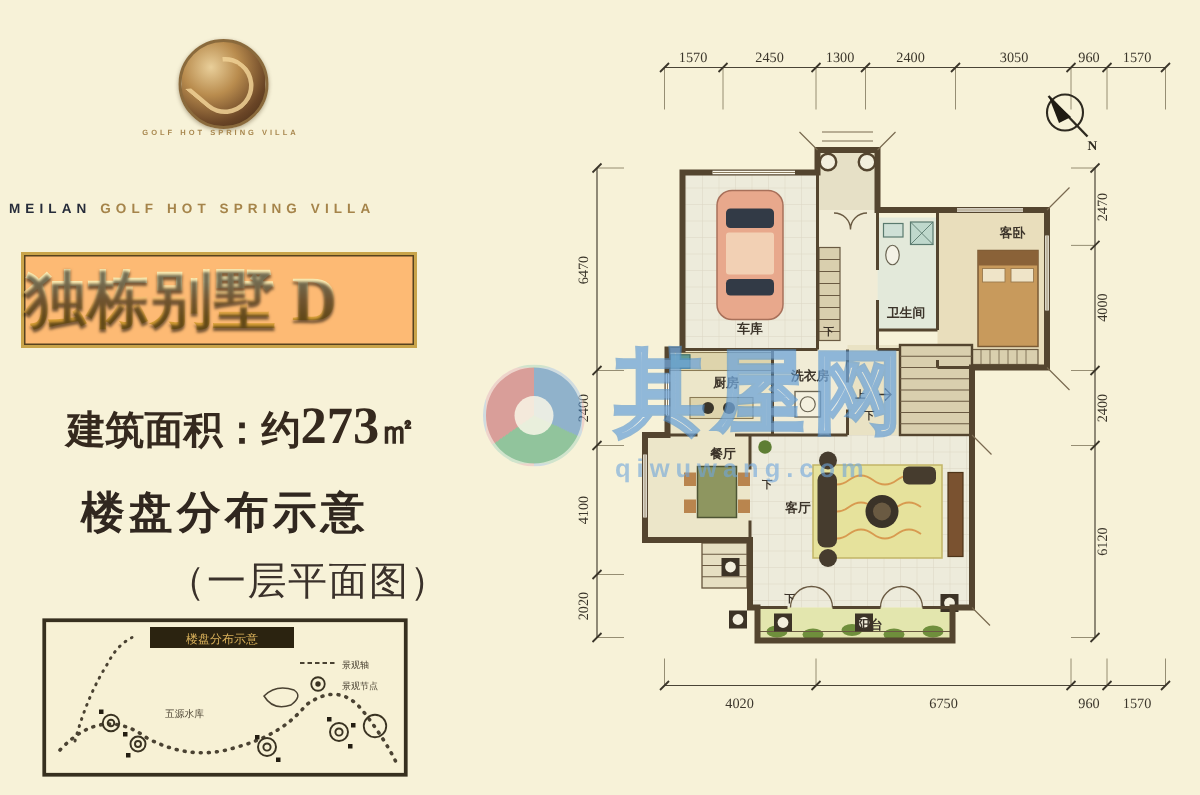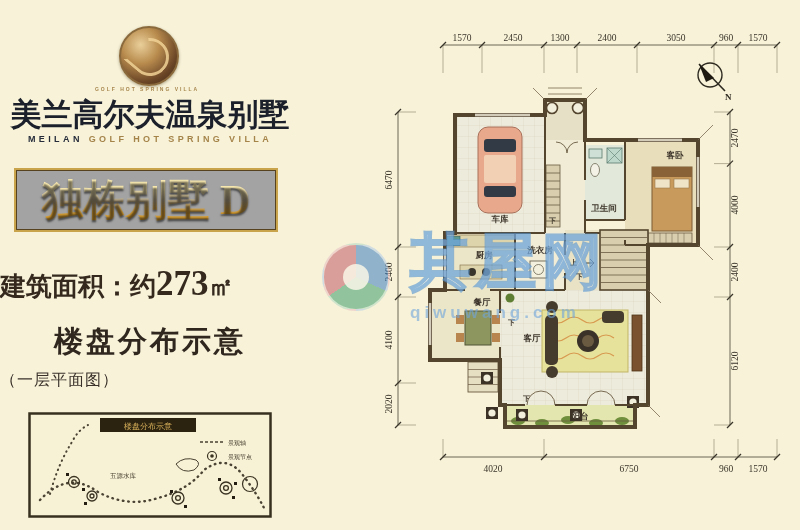--- a/index.html
+++ b/index.html
@@ -8,34 +8,34 @@
   
   .logo{position:absolute;left:119px;top:26px;width:56px;height:56px;border-radius:50%;
         background:radial-gradient(circle at 35% 30%, #e9cf9a 0%, #b98c4e 35%, #6a4526 70%, #3c2512 100%);
         border:2px solid #8a6a3c;box-shadow:0 1px 3px rgba(60,40,10,.4);}
   .logo-swirl{position:absolute;left:10px;top:10px;width:32px;height:32px;border:3px solid rgba(240,210,150,.85);
         border-radius:50% 50% 50% 0;transform:rotate(40deg);border-left-color:transparent;}
   .logo-caption{position:absolute;left:40px;top:86px;width:214px;text-align:center;font-size:5px;
         letter-spacing:2px;color:#a8874e;font-weight:bold;}
   .brand-title{position:absolute;left:6px;top:94px;width:288px;text-align:center;font-size:31px;
         font-weight:900;color:#1b202b;letter-spacing:0px;white-space:nowrap;}
-  .brand-sub{position:absolute;left:6px;top:134px;width:288px;text-align:center;font-size:9px;
+  .brand-sub{position:absolute;left:6px;top:134px;width:288px;text-align:left;font-size:9px;
         font-weight:bold;letter-spacing:3.4px;white-space:nowrap;}
   .brand-sub .p1{color:#262c3a;} .brand-sub .p2{color:#a5844a;}
-  .badge{position:absolute;left:14px;top:168px;width:260px;height:60px;background:#a3a3a3;
-        border:2px solid #c9a44a;box-shadow:inset 0 0 0 1px #57421f;display:flex;align-items:center;justify-content:center;}
+  .badge{position:absolute;left:14px;top:168px;width:260px;height:60px;background:#fdba74;
+        border:2px solid #c9a44a;box-shadow:inset 0 0 0 1px #57421f;display:flex;align-items:center;}
   .badge span{font-family:"Liberation Serif",serif;font-size:42px;font-weight:bold;line-height:1;
         background:linear-gradient(#fdeeb4 20%,#e8b75550 50%,#d79f35 80%);color:#f0c564;
         -webkit-background-clip:text;background-clip:text;-webkit-text-fill-color:transparent;
         text-shadow:0 2px 2px rgba(0,0,0,.55);}
-  .spec-area{position:absolute;left:0px;top:264px;width:300px;font-weight:900;color:#35291e;white-space:nowrap;}
+  .spec-area{position:absolute;left:0px;top:264px;width:300px;text-align:center;font-weight:900;color:#35291e;white-space:nowrap;padding-left:11px;}
   .spec-area .t{font-size:26px;} .spec-area .v{font-size:35px;font-family:"Liberation Serif",serif;} .spec-area .u{font-size:25px;}
   .spec-rooms{position:absolute;left:0px;top:322px;width:300px;text-align:center;font-size:29px;
         font-weight:bold;color:#30271f;font-family:"Liberation Serif",serif;letter-spacing:3px;}
-  .spec-floor{position:absolute;left:0px;top:370px;width:300px;text-align:left;font-size:16px;
+  .spec-floor{position:absolute;left:0px;top:370px;width:300px;text-align:right;font-size:26px;
         color:#3a312a;font-family:"Liberation Serif",serif;letter-spacing:1px;}
   .site-map{position:absolute;left:28px;top:412px;width:244px;height:106px;}
   
   .plan{position:absolute;left:380px;top:15px;width:410px;height:470px;}
   .plan text{font-family:"Liberation Serif",serif;}
   .dim{font-size:9.5px;fill:#3b362b;}
   .room-label{font-size:8.5px;fill:#3c342a;font-weight:bold;}
   .mini{font-size:7px;fill:#3c342a;font-weight:bold;}
   .wall{stroke:#54452f;fill:none;}
   .dimline{stroke:#4a4436;stroke-width:0.8;fill:none;}
@@ -55,21 +55,20 @@
 </style>
 </head>
 <body>
 
 <div class="page">
 
   <div class="logo">
     <div class="logo-swirl"></div>
   </div>
   <div class="logo-caption">GOLF HOT SPRING VILLA</div>
-  <div class="brand-title">美兰高尔夫温泉别墅</div>
   <div class="brand-sub"><span class="p1">MEILAN</span><span class="p2"> GOLF HOT SPRING VILLA</span></div>
 
   <div class="badge">
     <span>独栋别墅 D</span>
   </div>
 
   <div class="spec-area"><span class="t">建筑面积：约</span><span class="v">273</span><span class="u">㎡</span></div>
   <div class="spec-rooms">楼盘分布示意</div>
   <div class="spec-floor">（一层平面图）</div>
 

